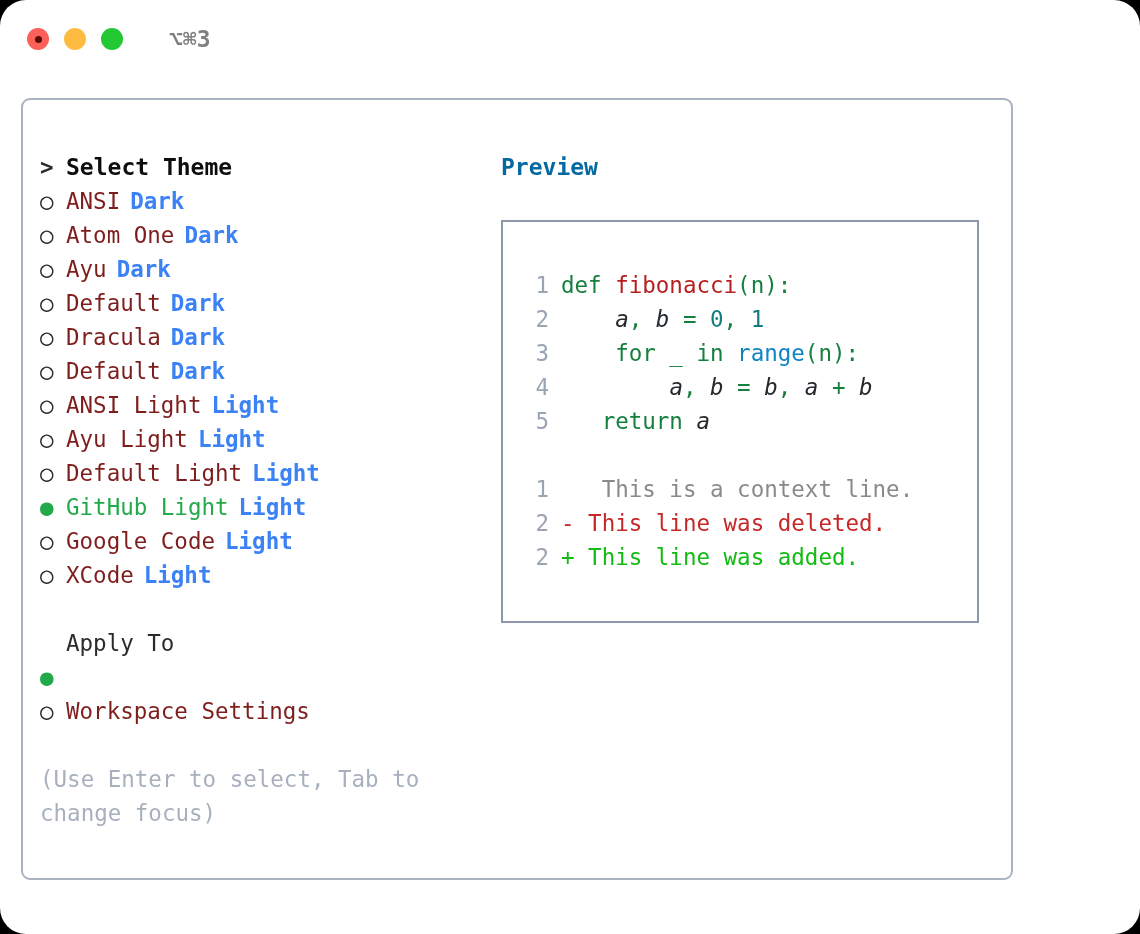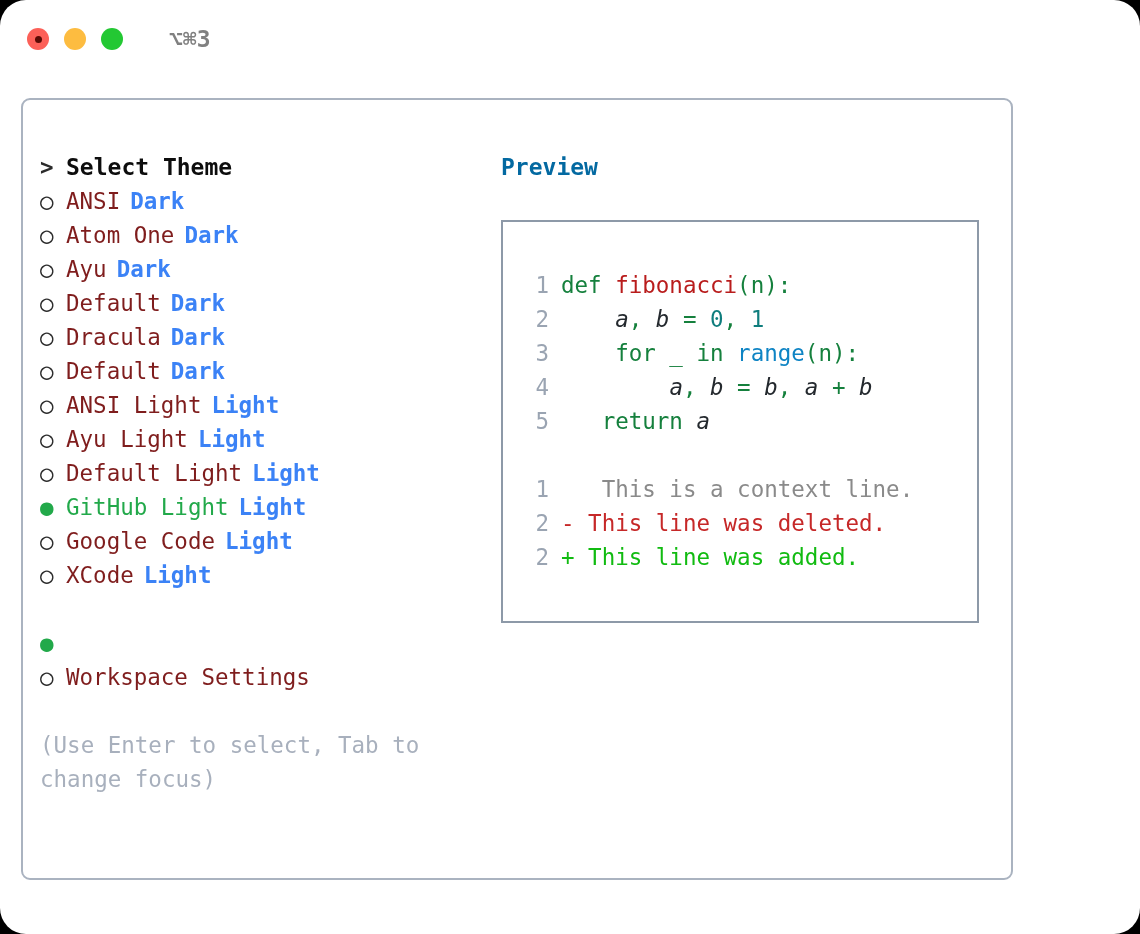--- a/index.html
+++ b/index.html
@@ -216,20 +216,21 @@
             <div class="row"><span class="marker">○</span><span class="label">ANSI Light</span><span class="tag">Light</span></div>
             <div class="row"><span class="marker">○</span><span class="label">Ayu Light</span><span class="tag">Light</span></div>
             <div class="row"><span class="marker">○</span><span class="label">Default Light</span><span class="tag">Light</span></div>
             <div class="row"><span class="marker marker-dot">●</span><span class="label label-selected">GitHub Light</span><span class="tag">Light</span></div>
             <div class="row"><span class="marker">○</span><span class="label">Google Code</span><span class="tag">Light</span></div>
             <div class="row"><span class="marker">○</span><span class="label">XCode</span><span class="tag">Light</span></div>
           </div>
 
         <div class="spacer-sm"></div>
 
+        <div class="section-title" style="padding-left:26px;">Apply To</div>
 
         <div id="apply-options">
             <div class="row"><span class="marker marker-dot">●</span></div>
             <div class="row"><span class="marker">○</span><span class="label">Workspace Settings</span></div>
           </div>
 
         <div class="hint">(Use Enter to select, Tab to change focus)</div>
       </div>
 
       <div class="right-col">

